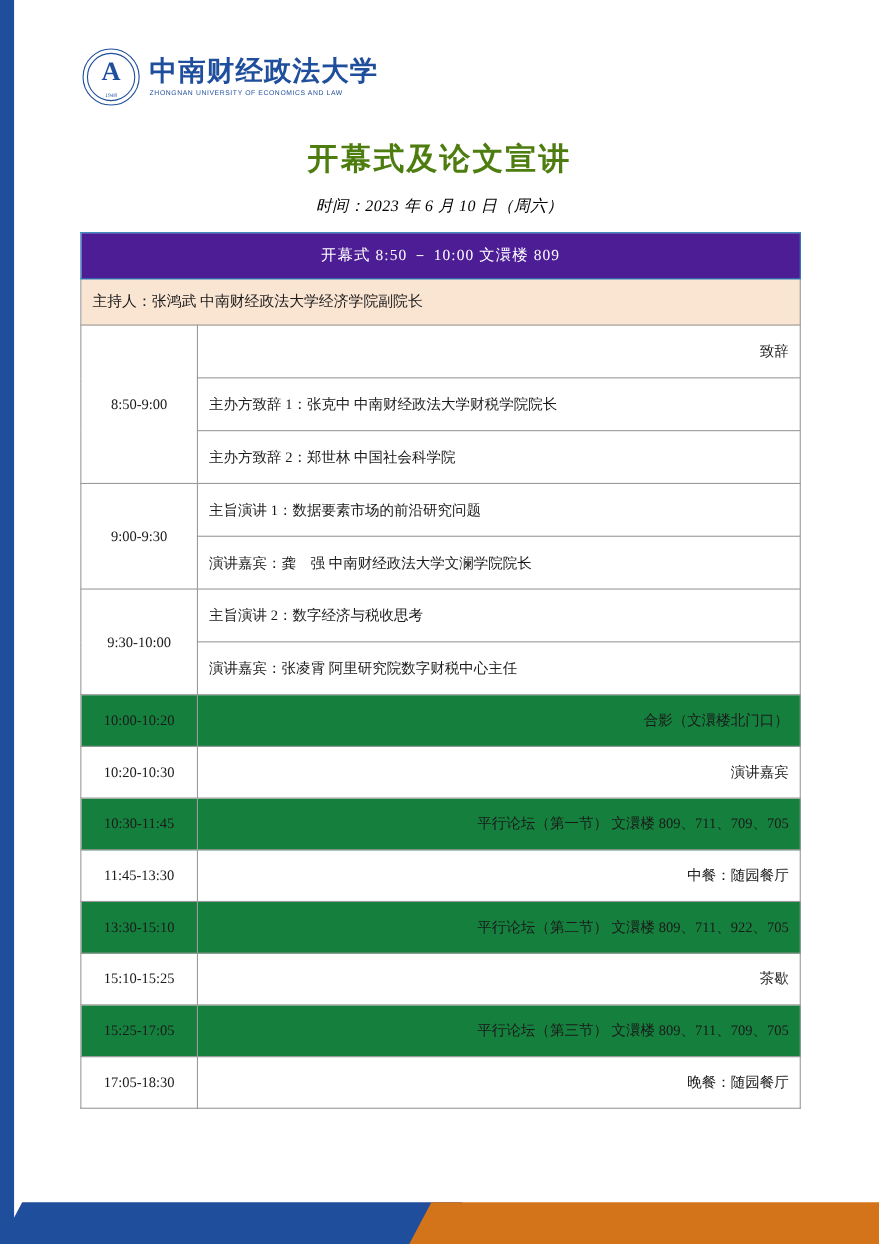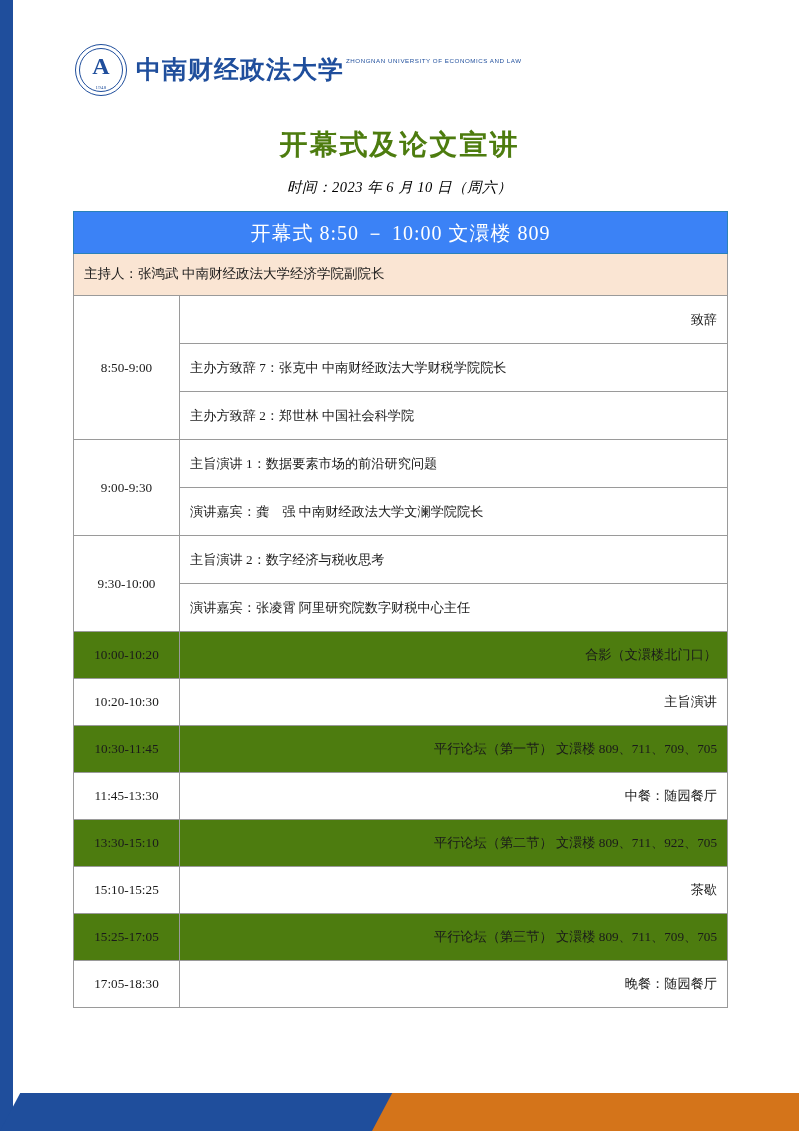--- a/index.html
+++ b/index.html
@@ -104,21 +104,21 @@
     position: absolute;
     left: 0; right: 0;
     bottom: 5px;
     text-align: center;
     font-size: 5px;
     color: #1f4e9c;
     letter-spacing: 0.3px;
   }
   .logo-text {
     display: flex;
-    flex-direction: row;
+    flex-direction: column;
     justify-content: center;
     gap: 2px;
   }
   .logo-cn {
     font-size: 25px;
     font-weight: bold;
     color: #1f4e9c;
     letter-spacing: 1px;
     font-family: "DejaVu Serif", "Liberation Serif", serif;
     line-height: 1.05;
@@ -167,42 +167,42 @@
   }
   .schedule td {
     border: 1px solid #9a9a9a;
     font-size: 13.2px;
     color: #1a1a1a;
     padding: 0 10px;
     vertical-align: middle;
     line-height: 1.5;
   }
   .band-head td {
-    background: #3b82f6;
+    background: #4c1d95;
     color: #ffffff;
     text-align: center;
     height: 41px;
-    font-size: 20px;
+    font-size: 14px;
     letter-spacing: 1px;
     border: 1px solid #2b81b8;
   }
   .row-host td {
     background: #fae5d3;
     text-align: left;
     height: 41px;
     font-size: 13.5px;
   }
   .time-cell {
     width: 106px;
     text-align: center;
     font-size: 13px;
     font-family: "Liberation Serif", serif;
   }
   .tint {
-    background: #4d7c0f;
+    background: #15803d;
   }
   .center {
     text-align: right;
   }
   .left {
     text-align: left;
   }
   .h47 { height: 47px; }
   .h46 { height: 46px; }
 </style>
@@ -237,21 +237,21 @@
     </tr>
     <tr class="row-host">
       <td colspan="2">主持人：张鸿武  中南财经政法大学经济学院副院长</td>
     </tr>
 
     <tr>
       <td class="time-cell h47" rowspan="3">8:50-9:00</td>
       <td class="center h47">致辞</td>
     </tr>
     <tr>
-      <td class="left h47">主办方致辞 7：张克中   中南财经政法大学财税学院院长</td>
+      <td class="left h47">主办方致辞 1：张克中   中南财经政法大学财税学院院长</td>
     </tr>
     <tr>
       <td class="left h47">主办方致辞 2：郑世林   中国社会科学院</td>
     </tr>
 
     <tr>
       <td class="time-cell h47" rowspan="2">9:00-9:30</td>
       <td class="left h47">主旨演讲 1：数据要素市场的前沿研究问题</td>
     </tr>
     <tr>
@@ -265,21 +265,21 @@
     <tr>
       <td class="left h47">演讲嘉宾：张凌霄   阿里研究院数字财税中心主任</td>
     </tr>
 
     <tr>
       <td class="time-cell tint h46">10:00-10:20</td>
       <td class="center tint h46">合影（文澴楼北门口）</td>
     </tr>
     <tr>
       <td class="time-cell h46">10:20-10:30</td>
-      <td class="center h46">主旨演讲</td>
+      <td class="center h46">演讲嘉宾</td>
     </tr>
     <tr>
       <td class="time-cell tint h46">10:30-11:45</td>
       <td class="center tint h46">平行论坛（第一节） 文澴楼 809、711、709、705</td>
     </tr>
     <tr>
       <td class="time-cell h46">11:45-13:30</td>
       <td class="center h46">中餐：随园餐厅</td>
     </tr>
     <tr>

